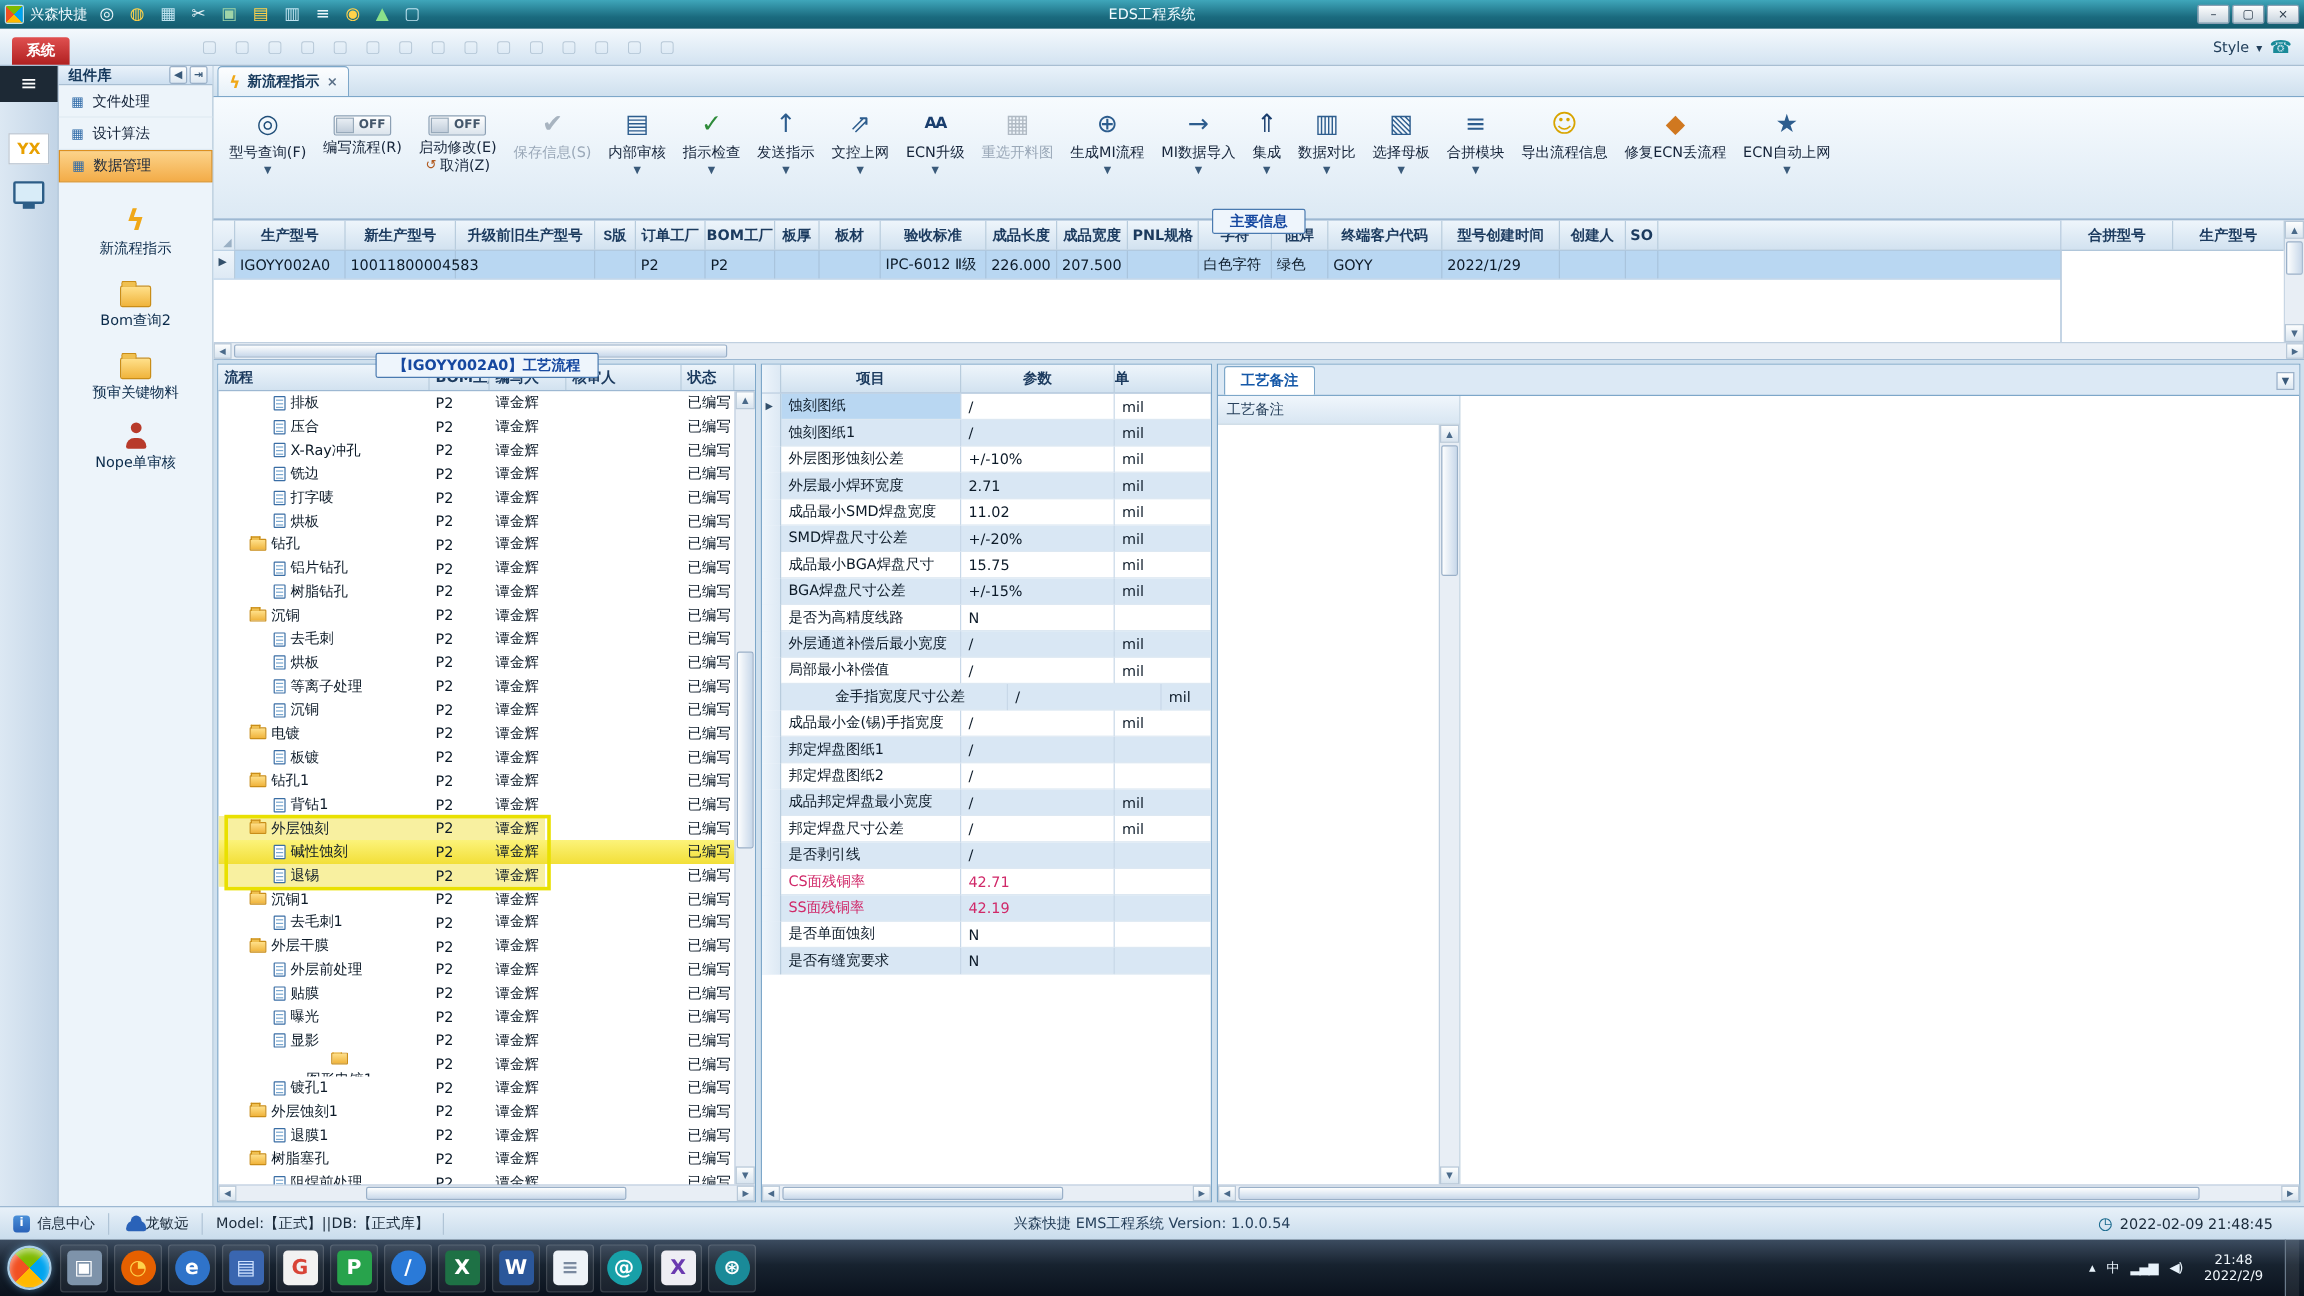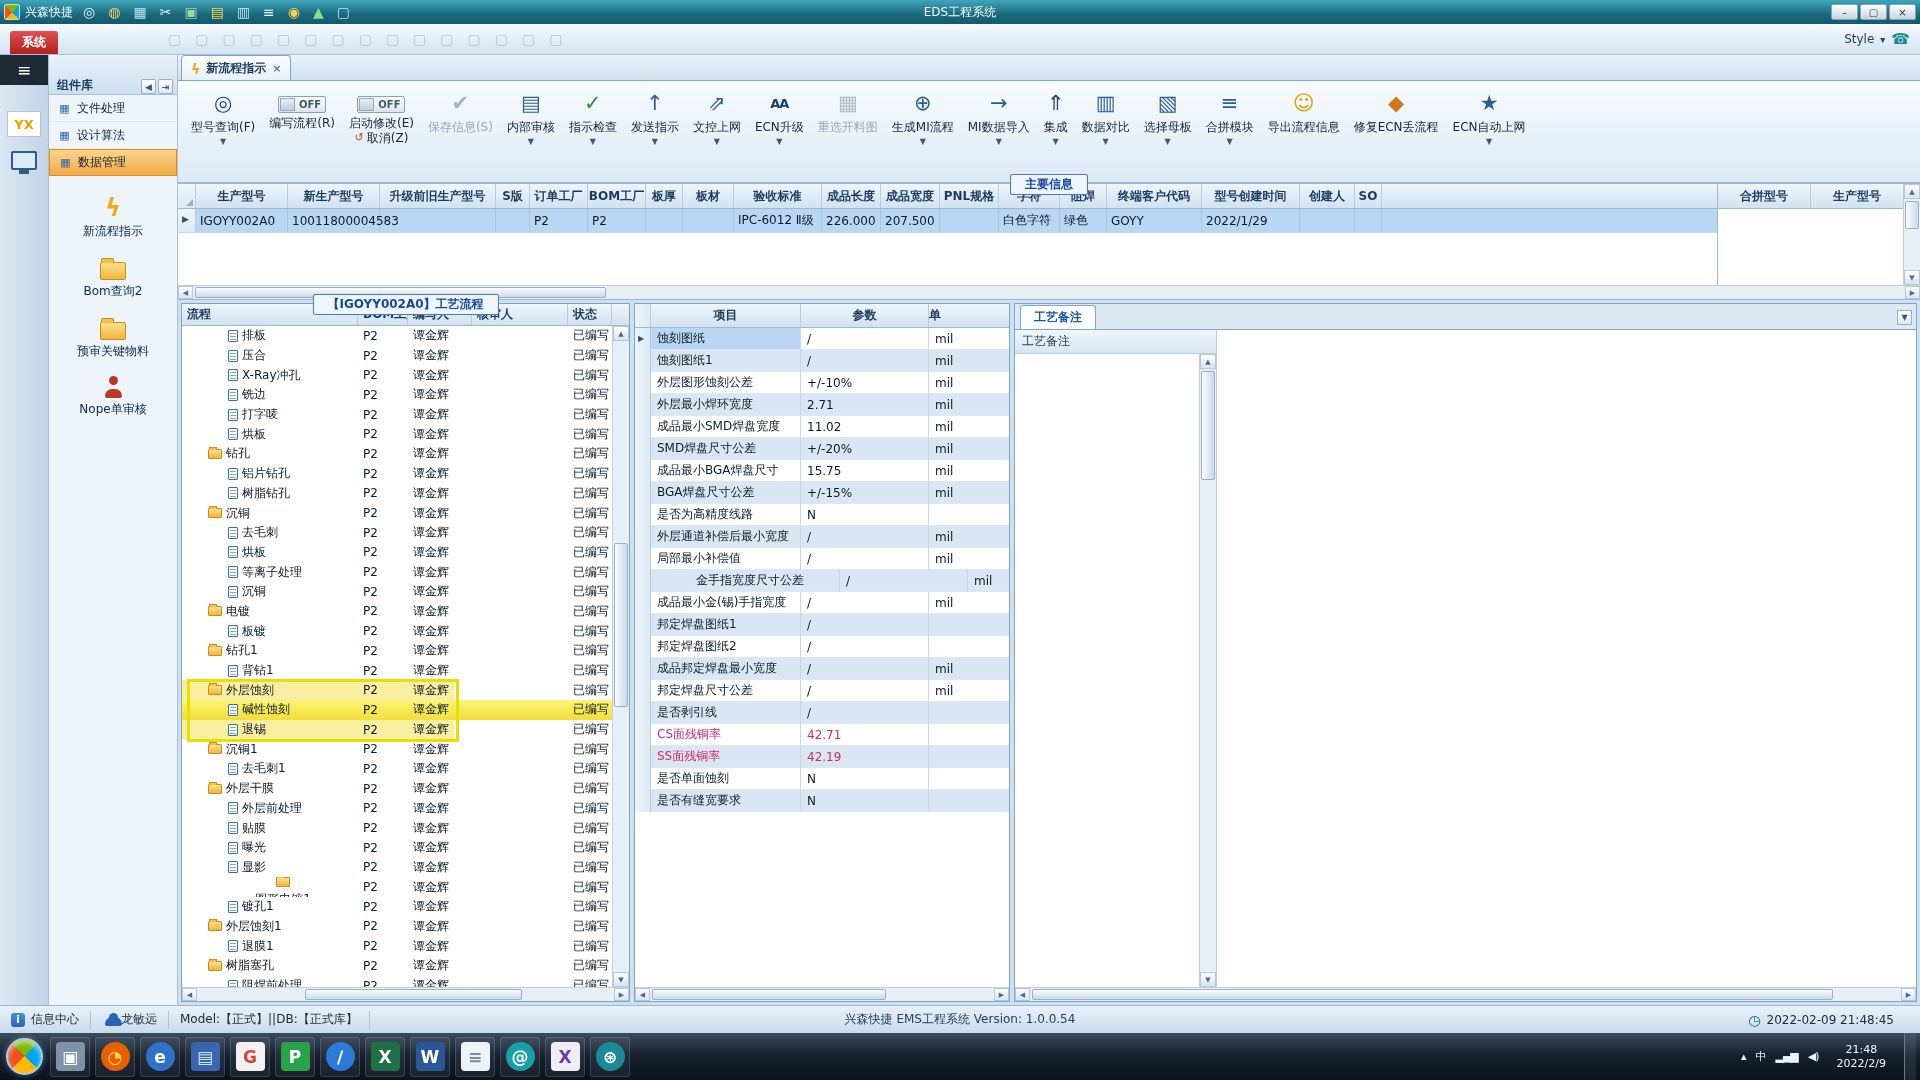--- a/index.html
+++ b/index.html
@@ -38,22 +38,22 @@
   .rail-head { height:30px; background:#1d2935; color:#fff; display:grid; place-items:center; }
   .rail-head::after { content:"≡"; font-size:17px; }
   .yx { margin:26px auto 0; width:34px; height:26px; background:#fff; border:1px solid #b8c4d0; display:grid; place-items:center;
     font-weight:bold; font-size:13px; color:#e8a000; }
   .yx::first-letter { color:#d02020; }
   .rail-mon { margin:14px auto 0; width:26px; height:19px; border:2px solid #2c5d87; background:#d8ecf8; border-radius:2px; position:relative; }
   .rail-mon::after { content:""; position:absolute; left:6px; bottom:-6px; width:10px; height:4px; background:#2c5d87; }
 
   
   #sidebar { width:129px; background:#edf4fa; border-right:1px solid #a8bed2; display:flex; flex-direction:column; }
-  .sb-head { height:40px; background:linear-gradient(#eaf2fa,#cddff0); border-bottom:1px solid #a8bed2;
-    display:flex; align-items:flex-end; padding:0 4px 0 8px; font-weight:bold; color:#16395c; }
+  .sb-head { height:16px; background:linear-gradient(#eaf2fa,#cddff0); border-bottom:1px solid #a8bed2;
+    display:flex; align-items:flex-start; padding:0 4px 0 8px; font-weight:bold; color:#16395c; }
   .sb-head .sp { flex:1; }
   .sb-mini { width:15px; height:15px; display:grid; place-items:center; font-size:9px; color:#3a5a7a;
     background:linear-gradient(#fff,#dde8f2); border:1px solid #9ab0c8; border-radius:2px; margin-left:2px; }
   .sb-item { height:27px; display:flex; align-items:center; gap:6px; padding-left:9px; border-bottom:1px solid #e0eaf2; cursor:default; }
   .sb-item.sel { background:linear-gradient(#fcd38a,#f3ac48); border:1px solid #dd9020; }
   .sb-ic { width:13px; height:13px; display:grid; place-items:center; font-size:11px; color:#2f6aa8; }
   .sb-tools { display:flex; flex-direction:column; align-items:center; padding-top:20px; }
   .sb-tool { display:flex; flex-direction:column; align-items:center; margin-bottom:16px; cursor:default; }
   .tool-lb { margin-top:3px; color:#0a2a4a; }
   .ic-lightning { font-size:24px; font-weight:bold; color:#f0a818; line-height:24px; }
@@ -434,21 +434,21 @@
           </div>
         </div>
 
       <div id="grid-region">
         <span class="badge">主要信息</span>
         <div class="ghead">
             <div class="gsel"></div>
             <div class="hcell" style="width: 92px;">生产型号</div>
             <div class="hcell" style="width: 92px;">新生产型号</div>
             <div class="hcell" style="width: 116px;">升级前旧生产型号</div>
-            <div class="hcell" style="width: 34px;">S版</div>
+            <div class="hcell" style="width: 34px; font-family: Liberation Mono, monospace;">S版</div>
             <div class="hcell" style="width: 58px;">订单工厂</div>
             <div class="hcell" style="width: 58px;">BOM工厂</div>
             <div class="hcell" style="width: 37px;">板厚</div>
             <div class="hcell" style="width: 51px;">板材</div>
             <div class="hcell" style="width: 88px;">验收标准</div>
             <div class="hcell" style="width: 59px;">成品长度</div>
             <div class="hcell" style="width: 59px;">成品宽度</div>
             <div class="hcell" style="width: 59px;">PNL规格</div>
             <div class="hcell" style="width: 61px;">字符</div>
             <div class="hcell" style="width: 47px;">阻焊</div>

